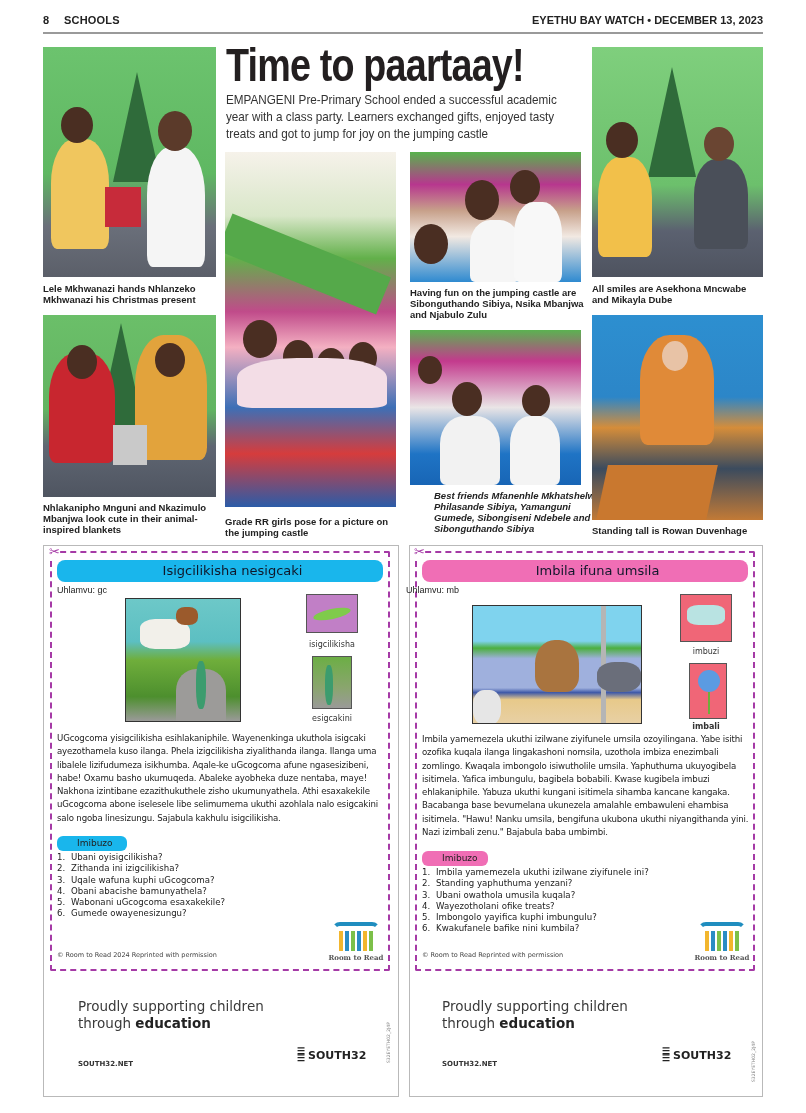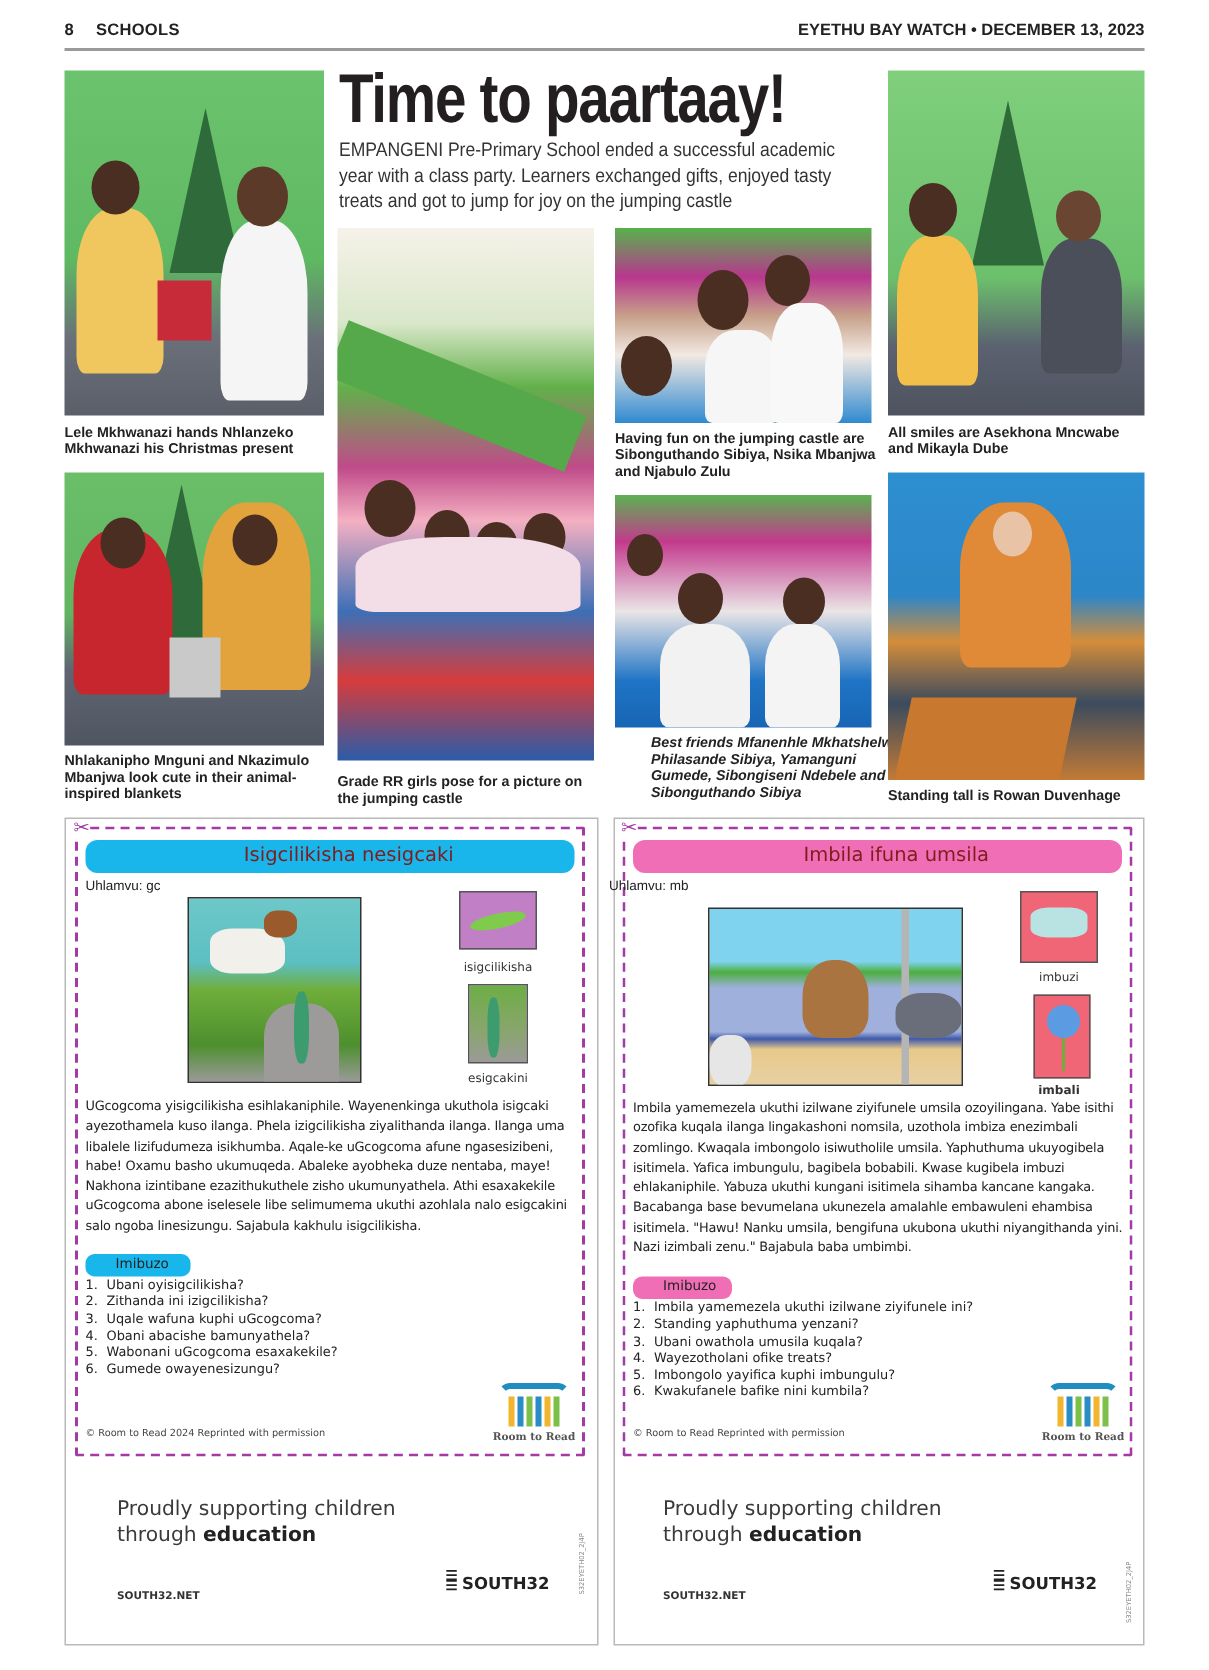--- a/index.html
+++ b/index.html
@@ -39,21 +39,21 @@
 
   
   .tree { position: absolute; width: 0; height: 0; border-left: 24px solid transparent; border-right: 24px solid transparent; border-bottom: 110px solid #2f6b3a; }
   .kid { position: absolute; border-radius: 40% 40% 10% 10%; }
   .head { position: absolute; border-radius: 50%; background: #4a2e22; }
 
   
   .card-frame { position: absolute; border: 1px solid #b9b9b9; background: #fff; }
   .card-dash { position: absolute; border: 2.5px dashed #a53aa6; border-radius: 2px; }
   .scissors { position: absolute; font-size: 13px; color: #a53aa6; background: #fff; line-height: 12px; }
-  .card-title { position: absolute; height: 22px; border-radius: 8px; text-align: center; font-size: 13px; line-height: 22px; color: #7f1d1d; font-family: "DejaVu Sans", sans-serif; padding-left: 25px; }
+  .card-title { position: absolute; height: 22px; border-radius: 8px; text-align: center; font-size: 13px; line-height: 22px; color: #0f172a; font-family: "DejaVu Sans", sans-serif; padding-left: 25px; }
   .title-blue { background: #19b6ec; }
   .title-pink { background: #f06eb5; }
   .letters { position: absolute; font-size: 9px; color: #222; font-family: "Liberation Sans", sans-serif; }
   .illus { position: absolute; border: 1px solid #333; overflow: hidden; }
   .thumb { position: absolute; border: 1px solid #555; overflow: hidden; }
   .thumb-label { position: absolute; font-size: 8px; color: #333; text-align: center; font-family: "DejaVu Sans", sans-serif; }
   .story { position: absolute; font-size: 8.6px; line-height: 13.3px; color: #222; font-family: "DejaVu Sans", sans-serif; letter-spacing: -0.15px; }
   .q-pill { position: absolute; height: 15px; border-radius: 6px; font-size: 9px; line-height: 15px; padding-left: 20px; color: #222; font-family: "DejaVu Sans", sans-serif; }
   .q-list { position: absolute; list-style: none; font-size: 8.6px; line-height: 11.3px; color: #222; font-family: "DejaVu Sans", sans-serif; }
   .q-list li { display: flex; }

